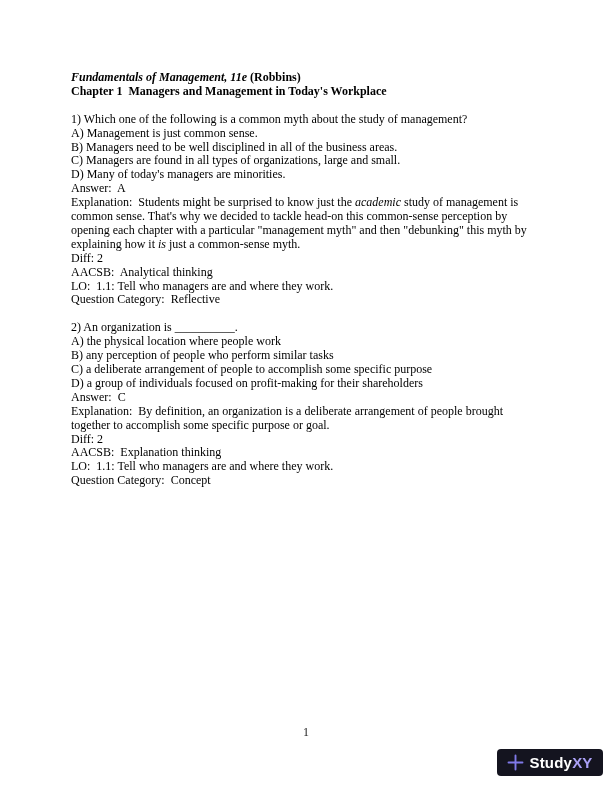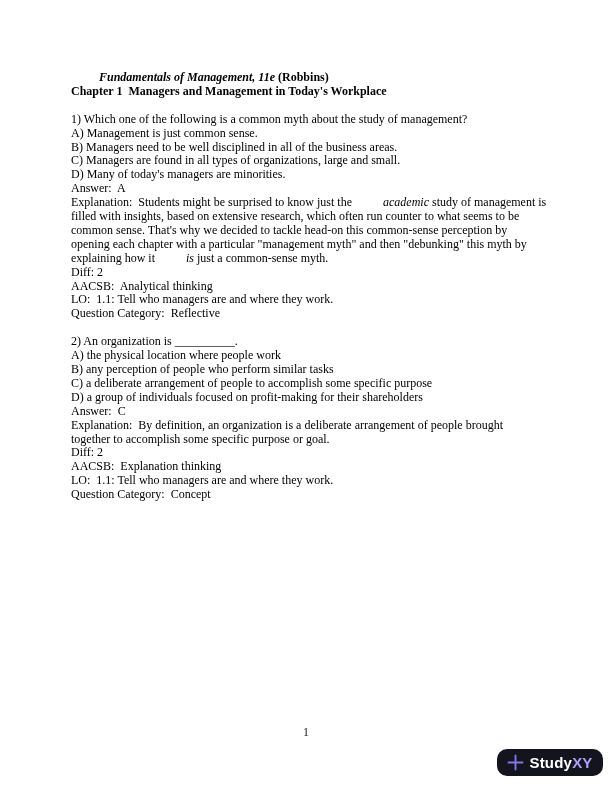--- a/index.html
+++ b/index.html
@@ -14,35 +14,35 @@
   .doc {
     position: absolute;
     left: 71px; top: 71px;
     width: 475px;
     font-size: 12px;
     line-height: 13.9px;
   }
   .ln { white-space: pre; }
   .blank { height: 13.9px; }
   .b  { font-weight: bold; }
-  .i  { font-style: italic; margin-left: 28px; }
+  .i  { font-style: italic; }
   .page-num {
     position: absolute;
     left: 0; top: 725px;
     width: 612px;
     text-align: center;
     font-size: 12px;
     color: #1a1a1a;
   }
   .logo {
     position: absolute;
     left: 497px; top: 749px;
     width: 106px; height: 27px;
     background: #14141f;
-    border-radius: 10px;
+    border-radius: 4px;
     display: flex;
     align-items: center;
     justify-content: center;
     gap: 5px;
     font-family: "Liberation Sans", sans-serif;
     font-weight: bold;
     font-size: 15px;
     letter-spacing: 0.2px;
     box-sizing: border-box;
   }
@@ -62,21 +62,20 @@
   <div class="blank"></div>
 
   <div>
     <div class="ln">1) Which one of the following is a common myth about the study of management?</div>
     <div class="ln">A) Management is just common sense.</div>
     <div class="ln">B) Managers need to be well disciplined in all of the business areas.</div>
     <div class="ln">C) Managers are found in all types of organizations, large and small.</div>
     <div class="ln">D) Many of today's managers are minorities.</div>
     <div class="ln">Answer:  A</div>
     <div class="ln"><span>Explanation:  Students might be surprised to know just the </span><span class="i">academic</span><span> study of management is</span></div>
-    <div class="ln">filled with insights, based on extensive research, which often run counter to what seems to be</div>
     <div class="ln">common sense. That's why we decided to tackle head-on this common-sense perception by</div>
     <div class="ln">opening each chapter with a particular "management myth" and then "debunking" this myth by</div>
     <div class="ln"><span>explaining how it </span><span class="i">is</span><span> just a common-sense myth.</span></div>
     <div class="ln">Diff: 2</div>
     <div class="ln">AACSB:  Analytical thinking</div>
     <div class="ln">LO:  1.1: Tell who managers are and where they work.</div>
     <div class="ln">Question Category:  Reflective</div>
   </div>
 
   <div class="blank"></div>

